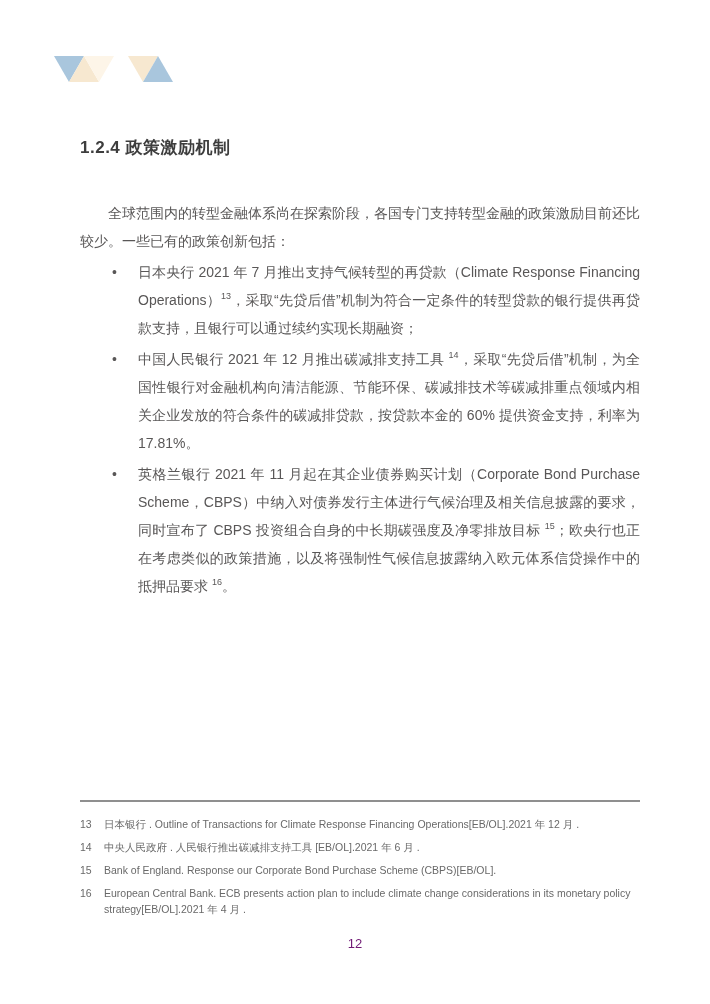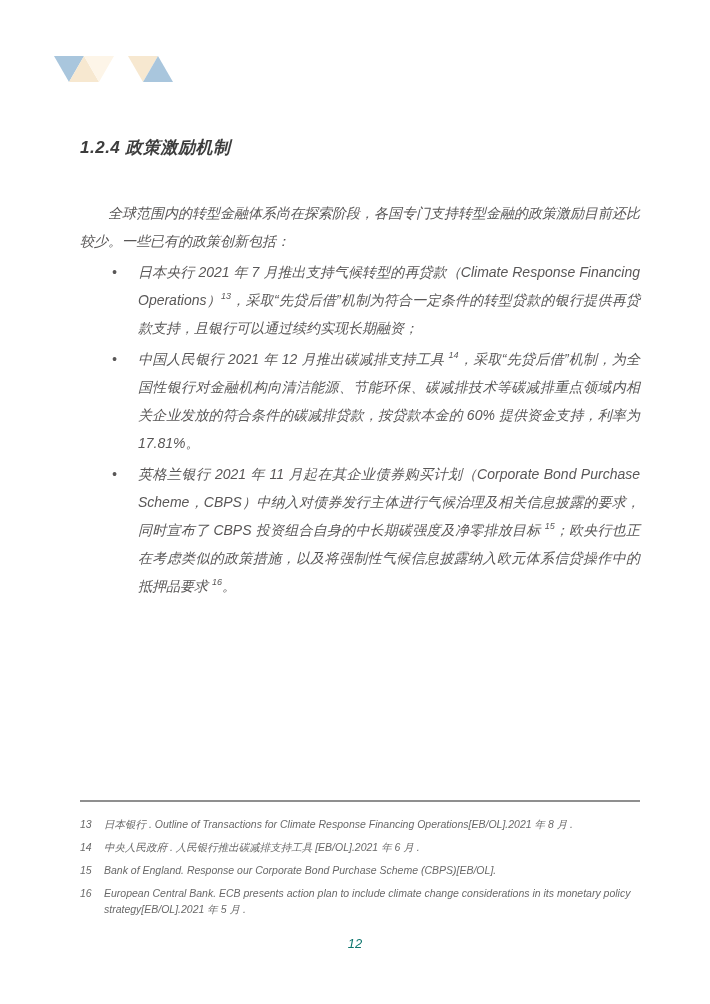--- a/index.html
+++ b/index.html
@@ -5,21 +5,20 @@
   * { margin: 0; padding: 0; box-sizing: border-box; }
   html, body { background: #ffffff; }
   body { font-family: "Liberation Sans", "DejaVu Sans", sans-serif; }
   .page {
     position: relative;
     width: 710px;
     height: 1004px;
     margin: 0 auto;
     background: #ffffff;
     overflow: hidden;
-    font-style: italic;
   }
   .logo { position: absolute; left: 54px; top: 55px; }
   .content {
     position: absolute;
     left: 80px;
     right: 70px;
     top: 136px;
   }
   .heading {
     font-size: 17px;
@@ -71,21 +70,21 @@
   }
   .footnote-num { flex: 0 0 24px; }
   .footnote-text { flex: 1; }
   .page-number {
     position: absolute;
     left: 0;
     right: 0;
     top: 936px;
     text-align: center;
     font-size: 13px;
-    color: #0f766e;
+    color: #701a75;
   }
 </style>
 </head>
 <body>
 
 <div class="page">
 
   <svg class="logo" width="120" height="30" viewBox="0 0 120 30">
     <polygon points="0,1 30,1 15,27" fill="#a9c6dd"></polygon>
     <polygon points="15,27 45,27 30,1" fill="#f7e8d0"></polygon>
@@ -113,31 +112,31 @@
         <span>英格兰银行 2021 年 11 月起在其企业债券购买计划（Corporate Bond Purchase Scheme，CBPS）中纳入对债券发行主体进行气候治理及相关信息披露的要求，同时宣布了 CBPS 投资组合自身的中长期碳强度及净零排放目标 </span><sup class="fn-ref">15</sup><span>；欧央行也正在考虑类似的政策措施，以及将强制性气候信息披露纳入欧元体系信贷操作中的抵押品要求 </span><sup class="fn-ref">16</sup><span>。</span>
       </li>
     </ul>
 
   </div>
 
   <div class="footnote-block">
     <hr class="divider">
     <div class="footnote-row">
       <span class="footnote-num">13</span>
-      <span class="footnote-text">日本银行 . Outline of Transactions for Climate Response Financing Operations[EB/OL].2021 年 8 月 .</span>
+      <span class="footnote-text">日本银行 . Outline of Transactions for Climate Response Financing Operations[EB/OL].2021 年 12 月 .</span>
     </div>
     <div class="footnote-row">
       <span class="footnote-num">14</span>
       <span class="footnote-text">中央人民政府 . 人民银行推出碳减排支持工具 [EB/OL].2021 年 6 月 .</span>
     </div>
     <div class="footnote-row">
       <span class="footnote-num">15</span>
       <span class="footnote-text">Bank of England. Response our Corporate Bond Purchase Scheme (CBPS)[EB/OL].</span>
     </div>
     <div class="footnote-row">
       <span class="footnote-num">16</span>
-      <span class="footnote-text">European Central Bank. ECB presents action plan to include climate change considerations in its monetary policy strategy[EB/OL].2021 年 5 月 .</span>
+      <span class="footnote-text">European Central Bank. ECB presents action plan to include climate change considerations in its monetary policy strategy[EB/OL].2021 年 4 月 .</span>
     </div>
   </div>
 
   <div class="page-number">12</div>
 
 </div>
 
 </body></html>

